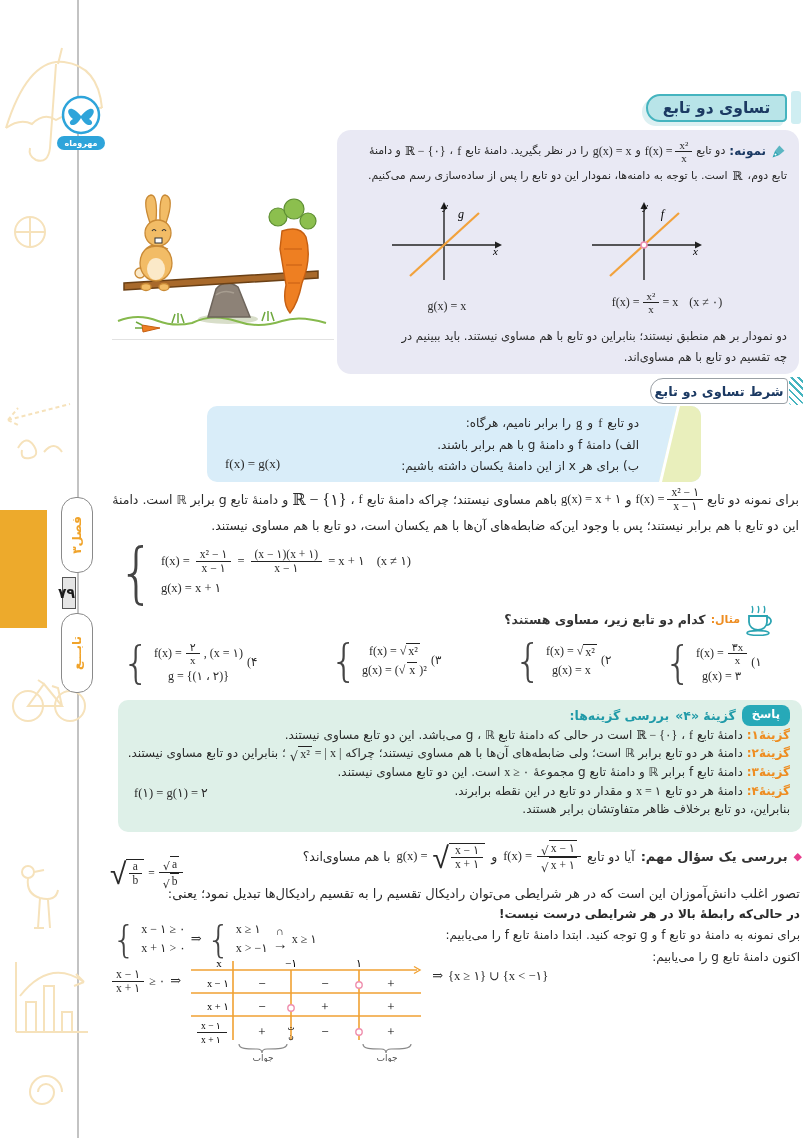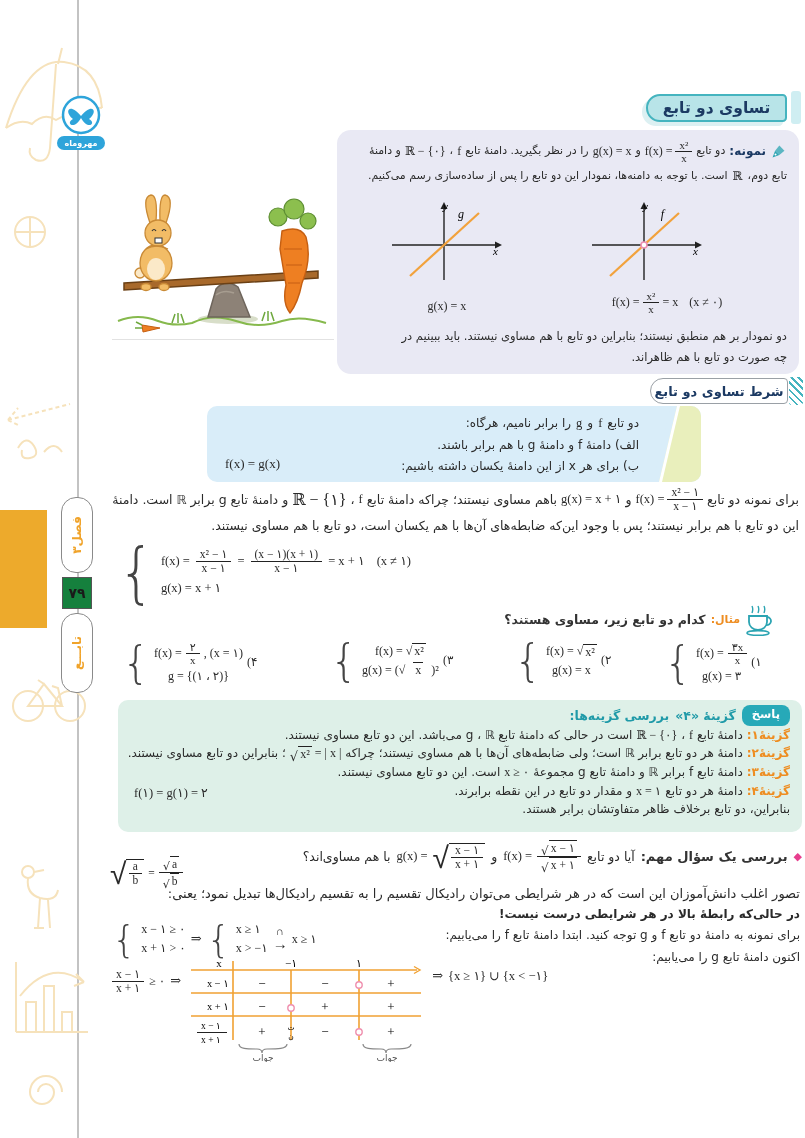--- a/index.html
+++ b/index.html
@@ -63,21 +63,21 @@
   </svg>
   <div class="abs" style="left:57px;top:136px;width:48px;height:14px;background:#2ea4da;border-radius:7px;color:#fff;font-size:8px;font-weight:bold;display:flex;align-items:center;justify-content:center">
     <span>مهروماه</span>
   </div>
 
   <div class="abs" style="left:0;top:510px;width:47px;height:118px;background:#edaa2c"></div>
 
   <div class="abs tabcap" style="left:61px;top:497px;width:32px;height:76px">
     <span class="vtext">فصل۳</span>
   </div>
-  <div class="abs" style="left:62px;top:577px;width:30px;height:32px;background:#15803d;border:1.6px solid #555;display:flex;align-items:center;justify-content:center">
+  <div class="abs" style="left:62px;top:577px;width:14px;height:32px;background:#e5e5e5;border:1.6px solid #555;display:flex;align-items:center;">
     <span style="font-size:14px;font-weight:bold;color:#1a1a1a">۷۹</span>
   </div>
   <div class="abs tabcap" style="left:61px;top:613px;width:32px;height:80px">
     <span class="vtext">تابـــع</span>
   </div>
 
   <div class="abs" style="left:646px;top:94px;width:141px;height:28px;background:#b8e4e8;border:2px solid #45b4bf;border-radius:16px 5px 5px 16px;display:flex;align-items:center;justify-content:center;box-shadow:-4px 4px 0 #dcf0f2">
     <span class="navy" style="font-size:15.5px">تساوی دو تابع</span>
   </div>
   <div class="abs" style="left:791px;top:91px;width:10px;height:33px;background:#cfeef2;border-radius:3px"></div>
@@ -145,21 +145,21 @@
         <span>= x</span>
         <span style="margin-left:8px">(x ≠ ٠)</span>
       </span>
     </div>
     <div class="abs" style="left:55px;top:166px;width:110px;text-align:center;font-size:12px">
       <span class="math">g(x) = x</span>
     </div>
 
     <div class="abs" style="left:12px;top:196px;width:438px;font-size:11.5px;line-height:1.85">
       <div>دو نمودار بر هم منطبق نیستند؛ بنابراین دو تابع با هم مساوی نیستند. باید ببینیم در</div>
-      <div>چه صورت دو تابع با هم ظاهر‌اند.</div>
+      <div>چه تقسیم دو تابع با هم مساوی‌اند.</div>
     </div>
   </div>
 
   <svg class="abs" width="222" height="147" style="left:112px;top:191px" viewBox="0 0 222 147">
     <ellipse cx="116" cy="128" rx="30" ry="5" fill="#d8dec9"></ellipse>
     <path d="M6,130 q20,-8 40,0 q16,6 34,2 q20,-10 44,-2 q22,8 46,0 q18,-6 44,2" stroke="#86b94d" stroke-width="2" fill="none"></path>
     <path d="M60,132 l3,-9 M66,132 l0,-10 M72,132 l-3,-9 M150,130 l3,-9 M156,130 l0,-10 M162,130 l-3,-9" stroke="#6ea83e" stroke-width="1.5"></path>
     <polygon points="30,134 48,137 31,141" fill="#ee7f22" stroke="#c55f12" stroke-width="1"></polygon>
     <path d="M30,134 l-6,-3 M30,137 l-7,0" stroke="#6ea83e" stroke-width="1.5"></path>
     <path d="M96,126 L104,98 Q113,87 126,96 L138,126 Z" fill="#8d8277" stroke="#6e655c" stroke-width="1.5"></path>
@@ -299,21 +299,21 @@
 
   <div class="abs row-ltr" style="left:330px;top:641px;gap:4px">
     <span class="brace" style="font-size:44px">{</span>
     <div style="display:flex;flex-direction:column;gap:3px" class="math">
       <span class="row-ltr" style="font-size:12px;gap:0">
         <span>f(x) = √</span>
           <span class="sq">
             <span class="rad" style="font-size:12px">x²</span>
           </span>
       </span>
-      <span class="row-ltr" style="font-size:12px;gap:8px">
+      <span class="row-ltr" style="font-size:12px;gap:2px">
         <span>g(x) = (√</span>
           <span class="sq">
             <span class="rad" style="font-size:12px">x</span>
           </span>
           <span>)²</span>
       </span>
     </div>
     <span class="math" style="font-size:12px">(۳</span>
   </div>
 

